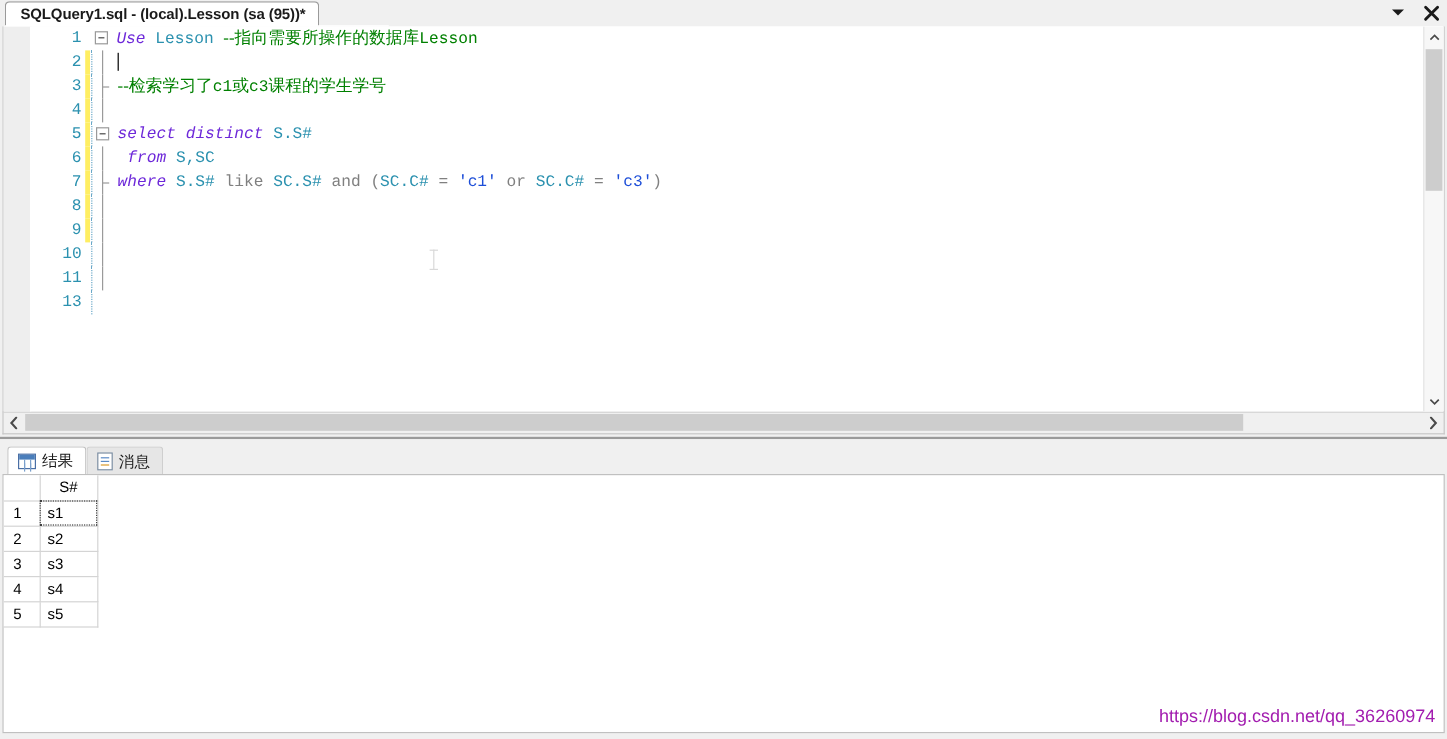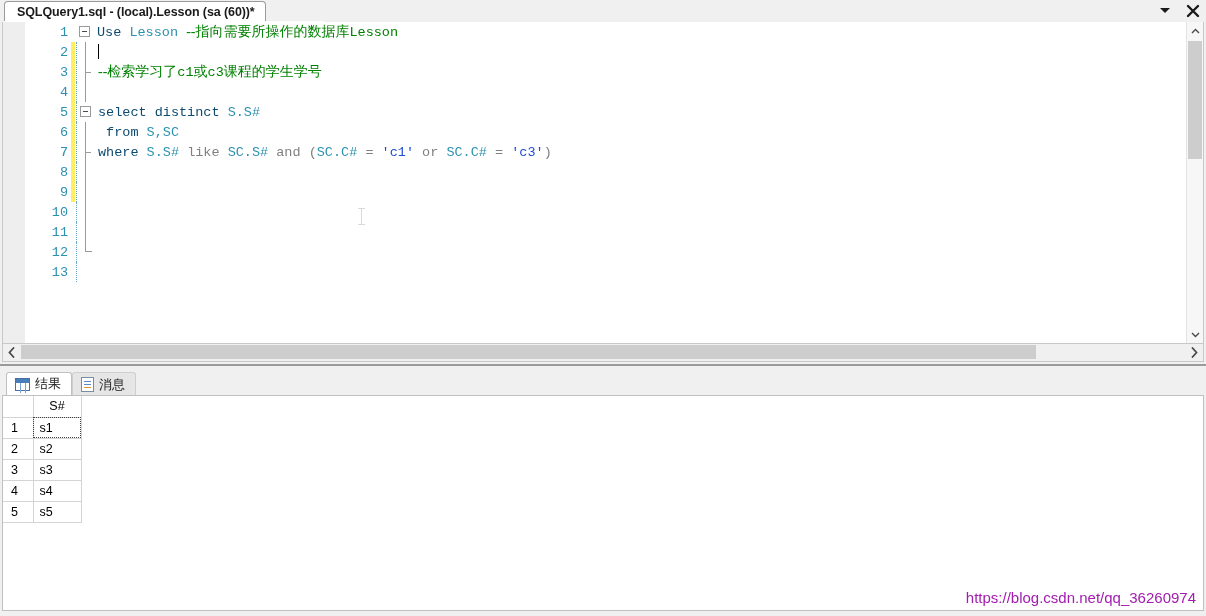--- a/index.html
+++ b/index.html
@@ -134,21 +134,21 @@
   .fold-end::after {
     content: "";
     position: absolute; left: 0; top: 9px; width: 7px; height: 1px;
     background: #9a9a9a;
   }
   .code-text {
     flex: 1 1 auto;
     padding-left: 4px;
     color: #000000;
   }
-  .kw      { color: #0c4a6e; }
+  .kw      { color: #6d28d9; font-style: italic; }
   .ident   { color: #808080; }
   .teal    { color: #2b91af; }
   .str     { color: #1d4ed8; }
   .comment { color: #008000; }
   .cjk     { font-family: Liberation Serif, serif; font-size: 14px; margin-top: 32px; }
 
   
   .caret {
     display: inline-block;
     width: 1px; height: 15px;
@@ -337,21 +337,21 @@
     user-select: none;
   }
 </style>
 </head>
 <body>
 
 <div id="app">
 
   <div class="titlebar">
     <div class="doc-tab">
-      <span class="doc-tab-label">SQLQuery1.sql - (local).Lesson (sa (60))*</span>
+      <span class="doc-tab-label">SQLQuery1.sql - (local).Lesson (sa (95))*</span>
     </div>
     <div class="tab-underline"></div>
     <div class="title-controls">
       <div class="ctl-chevron">
         <svg width="12" height="8" viewBox="0 0 12 8">
             <path d="M1 1 L6 6 L11 1 Z" fill="#1a1a1a"></path>
           </svg>
       </div>
       <div class="ctl-close">
         <svg width="14" height="14" viewBox="0 0 14 14">
@@ -368,21 +368,20 @@
         <div class="line"><span class="lineno">2</span><span class="changebar yellow"></span><span class="guide dotted"></span><span class="fold"><span class="fold-line"></span></span><span class="code-text"><span class="caret"></span></span></div>
         <div class="line"><span class="lineno">3</span><span class="changebar yellow"></span><span class="guide dotted"></span><span class="fold"><span class="fold-line"></span><span class="fold-tick"></span></span><span class="code-text"><span class="comment cjk">--检索学习了</span><span class="comment">c1</span><span class="comment cjk">或</span><span class="comment">c3</span><span class="comment cjk">课程的学生学号</span></span></div>
         <div class="line"><span class="lineno">4</span><span class="changebar yellow"></span><span class="guide dotted"></span><span class="fold"><span class="fold-line"></span></span><span class="code-text"></span></div>
         <div class="line"><span class="lineno">5</span><span class="changebar yellow"></span><span class="guide dotted"></span><span class="fold"><span class="fold-box"></span></span><span class="code-text"><span class="kw">select </span><span class="kw">distinct </span><span class="teal">S.S#</span></span></div>
         <div class="line"><span class="lineno">6</span><span class="changebar yellow"></span><span class="guide dotted"></span><span class="fold"><span class="fold-line"></span></span><span class="code-text"><span class="kw"> from </span><span class="teal">S,SC</span></span></div>
         <div class="line"><span class="lineno">7</span><span class="changebar yellow"></span><span class="guide dotted"></span><span class="fold"><span class="fold-line"></span><span class="fold-tick"></span></span><span class="code-text"><span class="kw">where </span><span class="teal">S.S# </span><span class="ident">like </span><span class="teal">SC.S# </span><span class="ident">and </span><span class="ident">(</span><span class="teal">SC.C#</span><span class="ident"> = </span><span class="str">'c1'</span><span class="ident"> or </span><span class="teal">SC.C#</span><span class="ident"> = </span><span class="str">'c3'</span><span class="ident">)</span></span></div>
         <div class="line"><span class="lineno">8</span><span class="changebar yellow"></span><span class="guide dotted"></span><span class="fold"><span class="fold-line"></span></span><span class="code-text"></span></div>
         <div class="line"><span class="lineno">9</span><span class="changebar yellow"></span><span class="guide dotted"></span><span class="fold"><span class="fold-line"></span></span><span class="code-text"></span></div>
         <div class="line"><span class="lineno">10</span><span class="changebar"></span><span class="guide dotted"></span><span class="fold"><span class="fold-line"></span></span><span class="code-text"></span></div>
         <div class="line"><span class="lineno">11</span><span class="changebar"></span><span class="guide dotted"></span><span class="fold"><span class="fold-line"></span></span><span class="code-text"></span></div>
-        <div class="line"><span class="lineno">12</span><span class="changebar"></span><span class="guide dotted"></span><span class="fold"><span class="fold-end"></span></span><span class="code-text"></span></div>
         <div class="line"><span class="lineno">13</span><span class="changebar"></span><span class="guide dotted"></span><span class="fold"></span><span class="code-text"></span></div>
       </div>
     <div class="ibeam">
         <span></span>
       </div>
 
     <div class="vscroll">
       <div class="vs-up">
         <svg width="9" height="6" viewBox="0 0 9 6">
             <path d="M1 5 L4.5 1.5 L8 5" stroke="#4a4a4a" stroke-width="1.4" fill="none"></path>

